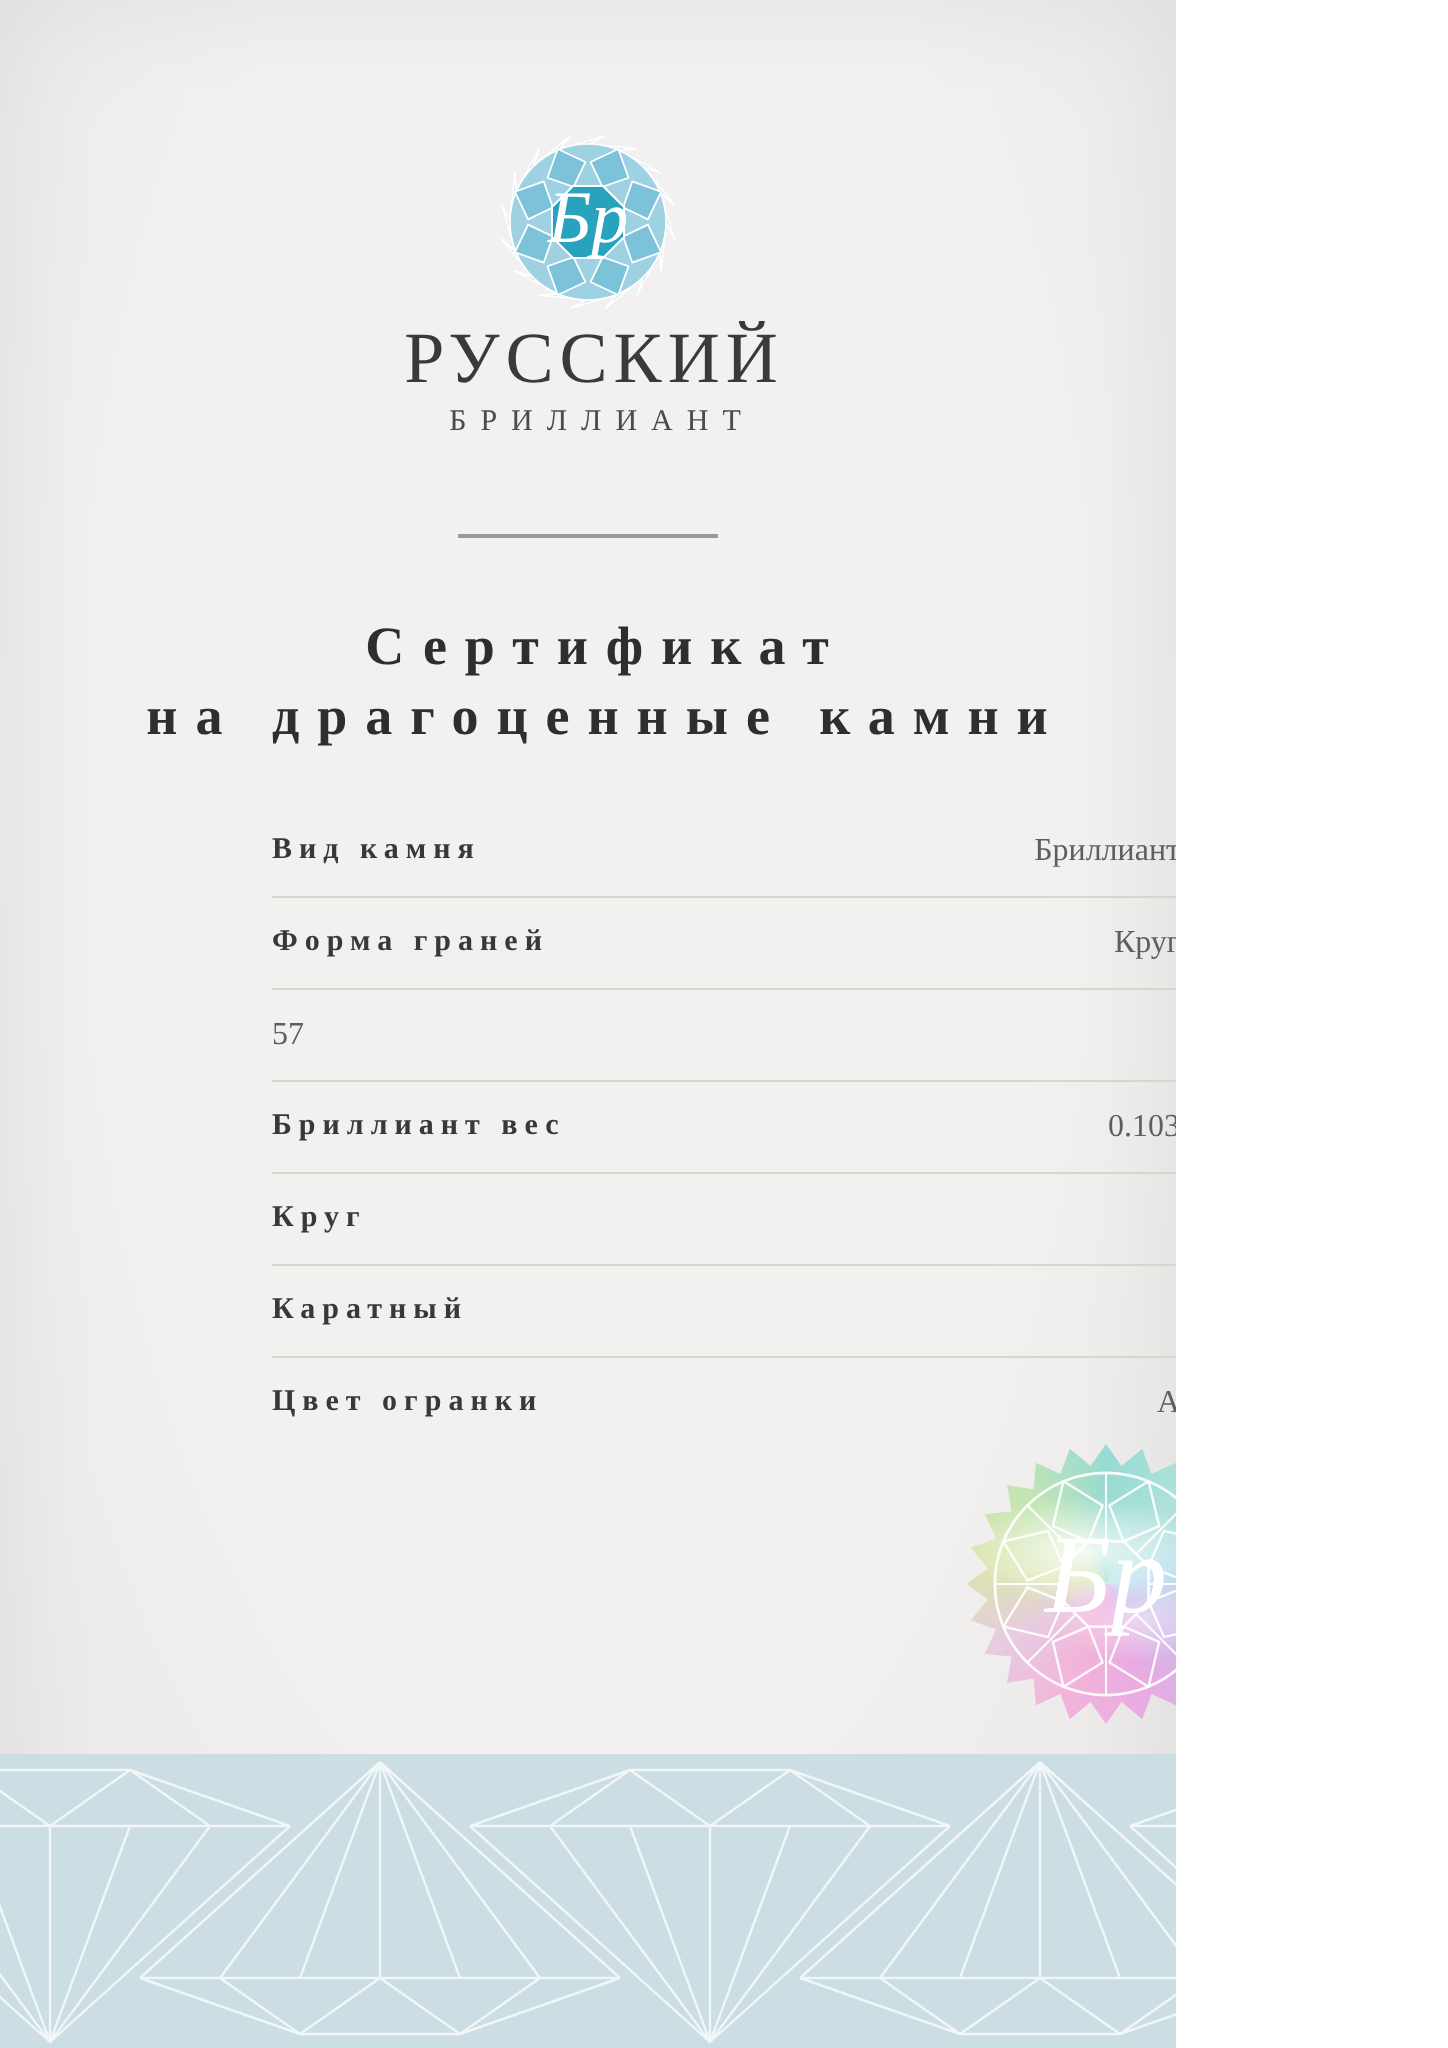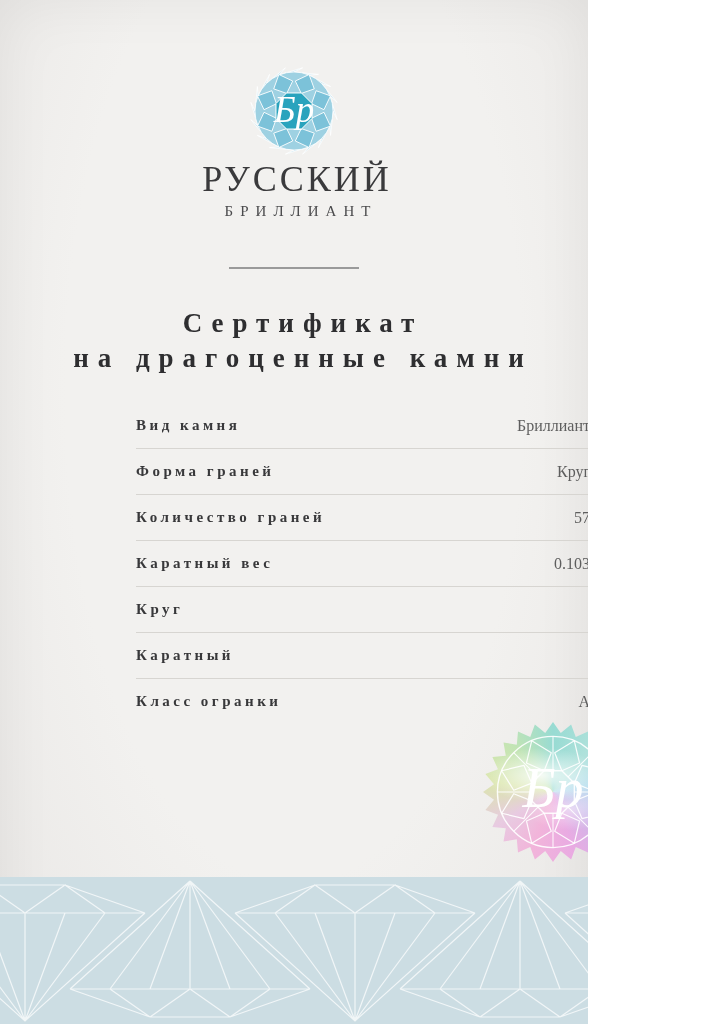--- a/index.html
+++ b/index.html
@@ -108,37 +108,36 @@
 
   <div class="spec-row">
         <span class="spec-label">Вид камня</span>
         <span class="spec-value">Бриллиант</span>
       </div>
       <div class="spec-row">
         <span class="spec-label">Форма граней</span>
         <span class="spec-value">Круг</span>
       </div>
       <div class="spec-row">
-        <span class="spec-label">Количество граней</span>
         <span class="spec-value">57</span>
       </div>
       <div class="spec-row">
-        <span class="spec-label">Каратный вес</span>
+        <span class="spec-label">Бриллиант вес</span>
         <span class="spec-value">0.103</span>
       </div>
       <div class="spec-row">
         <span class="spec-label">Круг</span>
         <span class="spec-value"></span>
       </div>
       <div class="spec-row">
         <span class="spec-label">Каратный</span>
         <span class="spec-value"></span>
       </div>
       <div class="spec-row">
-        <span class="spec-label">Класс огранки</span>
+        <span class="spec-label">Цвет огранки</span>
         <span class="spec-value">А</span>
       </div>
     </div>
 
   <div class="seal">
     <div class="seal-burst" id="seal-burst" style="clip-path: polygon(50% 0%, 55.55% 7.86%, 62.94% 1.7%, 66.26% 10.74%, 75% 6.7%, 75.87% 16.28%, 85.36% 14.64%, 83.72% 24.13%, 93.3% 25%, 89.26% 33.74%, 98.3% 37.06%, 92.14% 44.45%, 100% 50%, 92.14% 55.55%, 98.3% 62.94%, 89.26% 66.26%, 93.3% 75%, 83.72% 75.87%, 85.36% 85.36%, 75.87% 83.72%, 75% 93.3%, 66.26% 89.26%, 62.94% 98.3%, 55.55% 92.14%, 50% 100%, 44.45% 92.14%, 37.06% 98.3%, 33.74% 89.26%, 25% 93.3%, 24.13% 83.72%, 14.64% 85.36%, 16.28% 75.87%, 6.7% 75%, 10.74% 66.26%, 1.7% 62.94%, 7.86% 55.55%, 0% 50%, 7.86% 44.45%, 1.7% 37.06%, 10.74% 33.74%, 6.7% 25%, 16.28% 24.13%, 14.64% 14.64%, 24.13% 16.28%, 25% 6.7%, 33.74% 10.74%, 37.06% 1.7%, 44.45% 7.86%); background: conic-gradient(rgb(142, 217, 208), rgb(169, 225, 218), rgb(181, 223, 240), rgb(197, 181, 235), rgb(233, 164, 226), rgb(242, 174, 216), rgb(231, 199, 224), rgb(216, 229, 166), rgb(189, 227, 174), rgb(142, 217, 208));"></div>
     <div class="seal-sheen" style="clip-path: polygon(50% 0%, 55.55% 7.86%, 62.94% 1.7%, 66.26% 10.74%, 75% 6.7%, 75.87% 16.28%, 85.36% 14.64%, 83.72% 24.13%, 93.3% 25%, 89.26% 33.74%, 98.3% 37.06%, 92.14% 44.45%, 100% 50%, 92.14% 55.55%, 98.3% 62.94%, 89.26% 66.26%, 93.3% 75%, 83.72% 75.87%, 85.36% 85.36%, 75.87% 83.72%, 75% 93.3%, 66.26% 89.26%, 62.94% 98.3%, 55.55% 92.14%, 50% 100%, 44.45% 92.14%, 37.06% 98.3%, 33.74% 89.26%, 25% 93.3%, 24.13% 83.72%, 14.64% 85.36%, 16.28% 75.87%, 6.7% 75%, 10.74% 66.26%, 1.7% 62.94%, 7.86% 55.55%, 0% 50%, 7.86% 44.45%, 1.7% 37.06%, 10.74% 33.74%, 6.7% 25%, 16.28% 24.13%, 14.64% 14.64%, 24.13% 16.28%, 25% 6.7%, 33.74% 10.74%, 37.06% 1.7%, 44.45% 7.86%);"></div>
     <svg class="seal-art" id="seal-svg" viewBox="-45 -45 90 90">
         <circle r="41" fill="none" stroke="rgba(255,255,255,.9)" stroke-width="1"></circle>
         <polygon points="15.71,6.51 28.97,1.26 37.88,15.69 21.38,19.59" fill="none" stroke="rgba(255,255,255,.9)" stroke-width="0.9" stroke-linejoin="round"></polygon>

